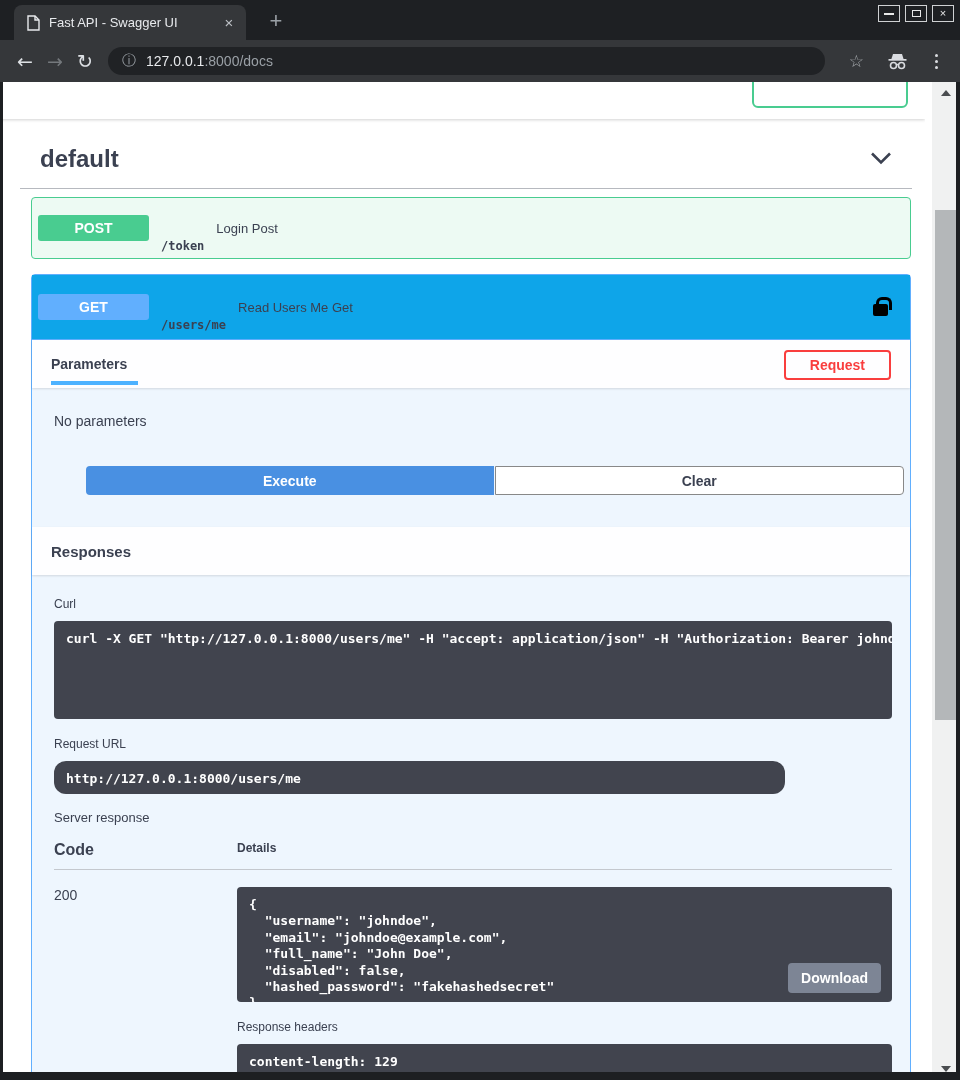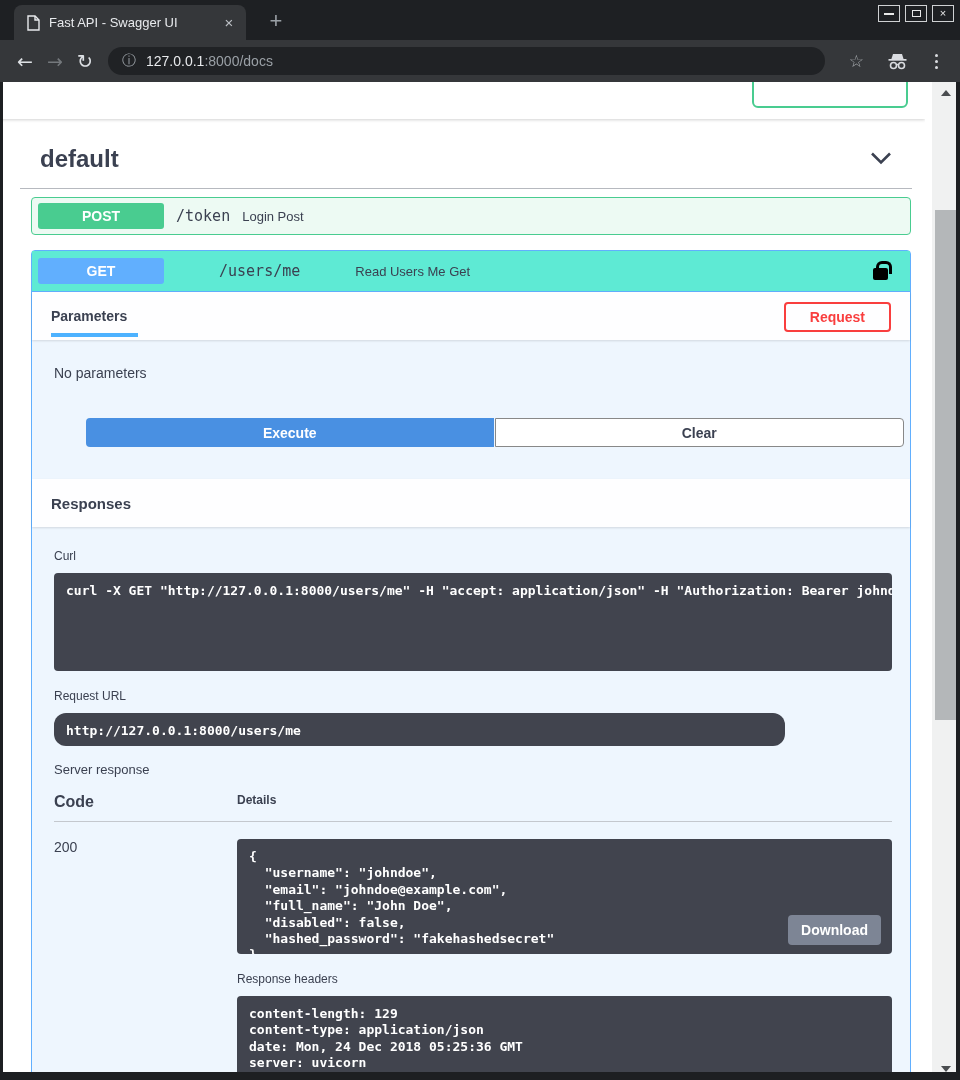--- a/index.html
+++ b/index.html
@@ -46,27 +46,27 @@
   .auth-partial { position:absolute; right:17px; top:-12px; width:156px; height:38px;
                   border:2px solid #49cc90; border-radius:6px; background:#fff; }
 
   .section-head { margin:24px 13px 0 20px; height:46px; display:flex; align-items:center;
                   justify-content:space-between; border-bottom:1px solid #b6b9bf; padding:0 20px 14px 20px; }
   .section-title { font-size:24px; font-weight:700; color:#3b4151; }
   .chev { flex:none; }
 
   .opblock { border-radius:4px; margin-left:31px; width:880px; }
   .opblock-row { display:flex; align-items:center; padding:5px 10px 5px 6px; }
-  .method-badge { width:126px; height:26px; border-radius:3px; color:#fff; font-weight:700;
+  .method-badge { width:111px; height:26px; border-radius:3px; color:#fff; font-weight:700;
                   font-size:14px; display:flex; align-items:center; justify-content:center; flex:none; }
-  .path { font-family:"DejaVu Sans Mono", monospace; font-weight:400; font-size:15px; color:#3b4151; margin-left:12px; }
+  .path { font-family:"DejaVu Sans Mono", monospace; font-weight:700; font-size:12px; color:#3b4151; margin-left:12px;margin-top:36px; }
   .summary { font-size:13px; color:#3b4151; margin-left:12px; flex:1; }
   .opblock.post { margin-top:8px; border:1px solid #49cc90; background:#edfaf3; }
   .opblock.get  { margin-top:15px; border:1px solid #61affe; background:#eef6fe; min-height:840px; }
-  .opblock.get .opblock-row { background:#5eead4; border-bottom:1px solid #61affe; padding-top:7px; padding-bottom:7px;gap:43px; }
+  .opblock.get .opblock-row { background:#0ea5e9; border-bottom:1px solid #61affe; padding-top:7px; padding-bottom:7px; }
   .badge-post { background:#49cc90; }
   .badge-get { background:#61affe; }
 
   .lock { position:relative; width:15px; height:12px; background:#000; border-radius:2px;
           margin:8px 12px 2px 0; flex:none; }
   .lock:before { content:""; position:absolute; top:-7px; left:2.5px; width:10px; height:10px;
                  border:3px solid #000; border-bottom:none; border-radius:6px 6px 0 0; }
 
   .sec-header { background:rgba(255,255,255,.9); box-shadow:0 1px 2px rgba(0,0,0,.12);
                 display:flex; align-items:center; justify-content:space-between;

